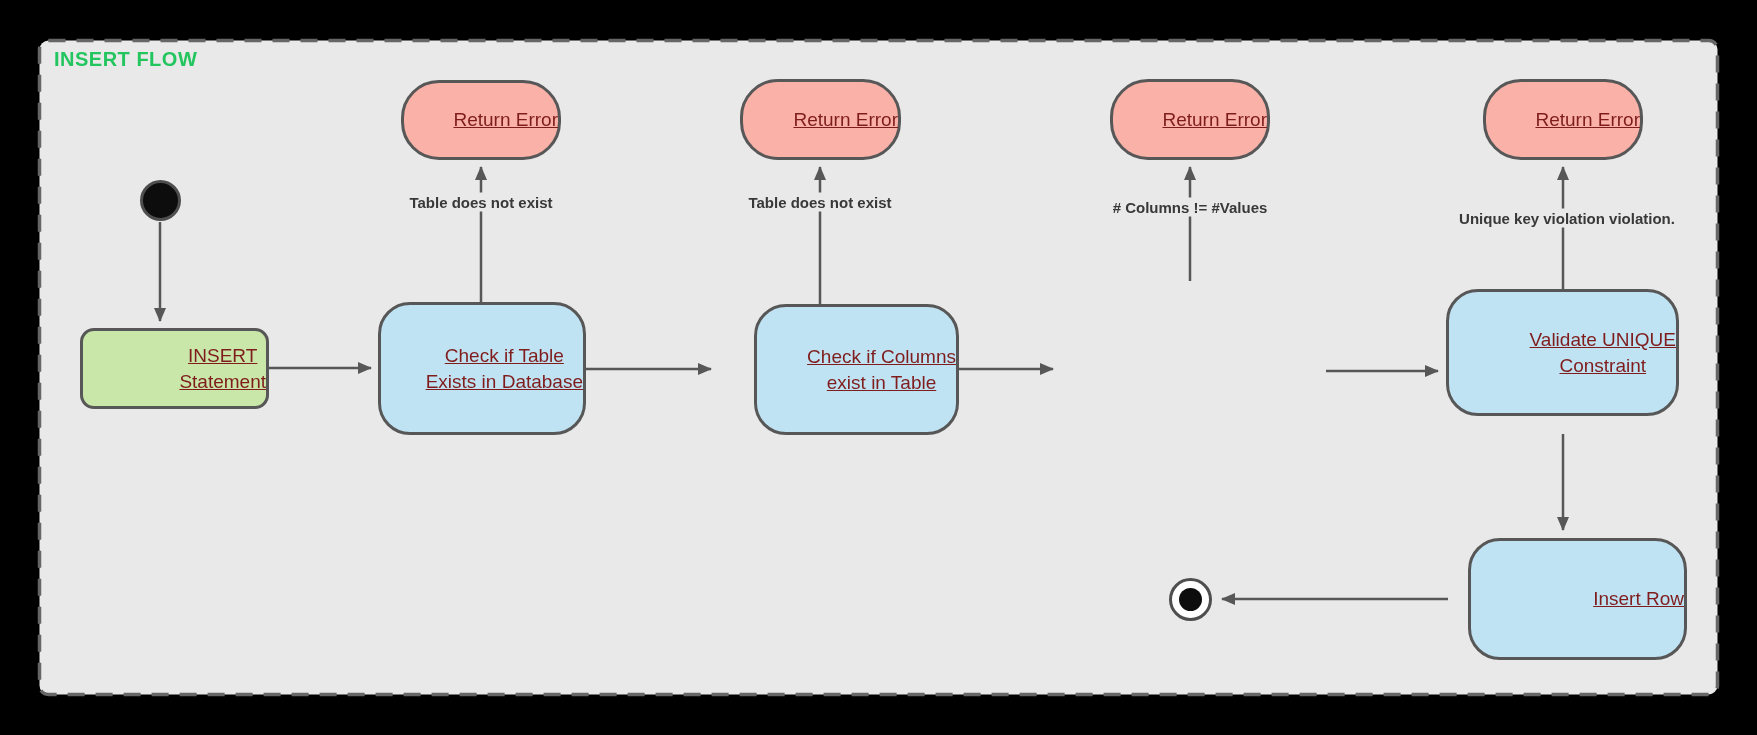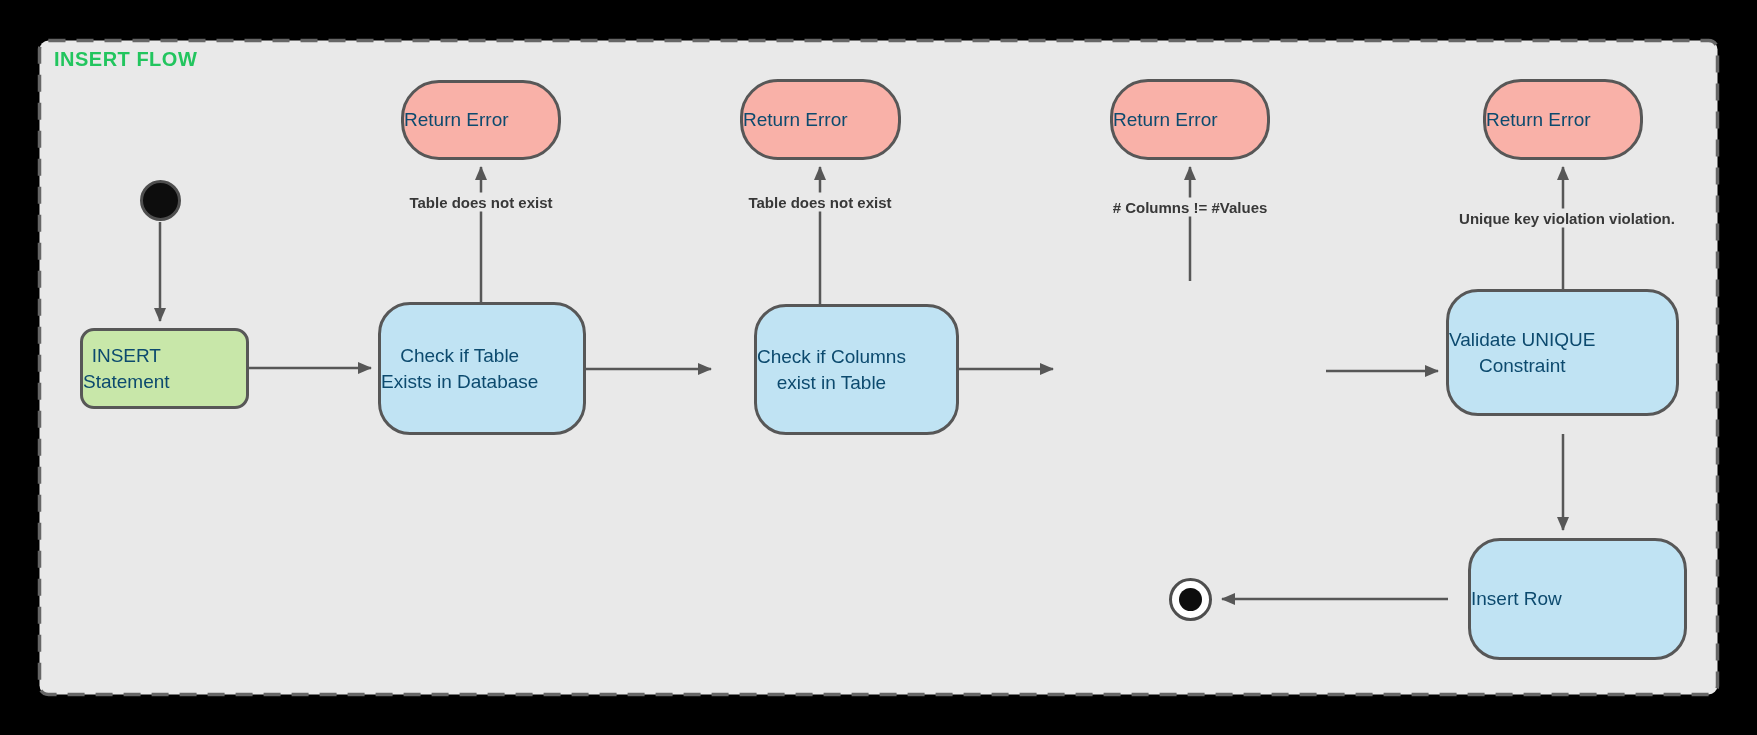--- a/index.html
+++ b/index.html
@@ -32,25 +32,26 @@
     font-weight: bold;
     color: #22c55e;
     letter-spacing: 0.5px;
   }
   .node {
     position: absolute;
     box-sizing: border-box;
     border: 3px solid #575757;
     display: flex;
     align-items: center;
-    justify-content: flex-start;
+    justify-content: flex-end;
     text-align: center;
-    color: #0c4a6e;
+    color: #7f1d1d;
     font-size: 19px;
     line-height: 1.32;
+    text-decoration: underline;
   }
   .node span { white-space: pre-line; }
   .node.green  { background: #c8e7a9; border-radius: 14px; }
   .node.blue   { background: #c0e3f3; border-radius: 32px; }
   .node.blue.big { border-radius: 26px; }
   .node.pink   { background: #f9b1a8; border-radius: 38px; }
   .start-node {
     position: absolute;
     box-sizing: border-box;
     width: 41px;
@@ -112,21 +113,21 @@
     <line x1="1190" y1="281" x2="1190" y2="167" stroke="#575757" stroke-width="2.5" marker-end="url(#arrow)"></line>
     <line x1="1563" y1="307" x2="1563" y2="167" stroke="#575757" stroke-width="2.5" marker-end="url(#arrow)"></line>
     <line x1="1563" y1="434" x2="1563" y2="530" stroke="#575757" stroke-width="2.5" marker-end="url(#arrow)"></line>
     <line x1="1448" y1="599" x2="1222" y2="599" stroke="#575757" stroke-width="2.5" marker-end="url(#arrow)"></line>
   </svg>
 
   <div class="frame-title">INSERT FLOW</div>
 
   <div class="start-node" style="left:140px; top:180px;"></div>
 
-  <div class="node green" style="left:80px; top:328px; width:169px; height:81px;">
+  <div class="node green" style="left:80px; top:328px; width:189px; height:81px;">
     <span>INSERT
 Statement</span>
   </div>
 
   <div class="node blue" style="left:378px; top:302px; width:208px; height:133px;">
     <span>Check if Table
 Exists in Database</span>
   </div>
 
   <div class="node blue" style="left:718px; top:304px; width:205px; height:131px;margin-left:36px;">

